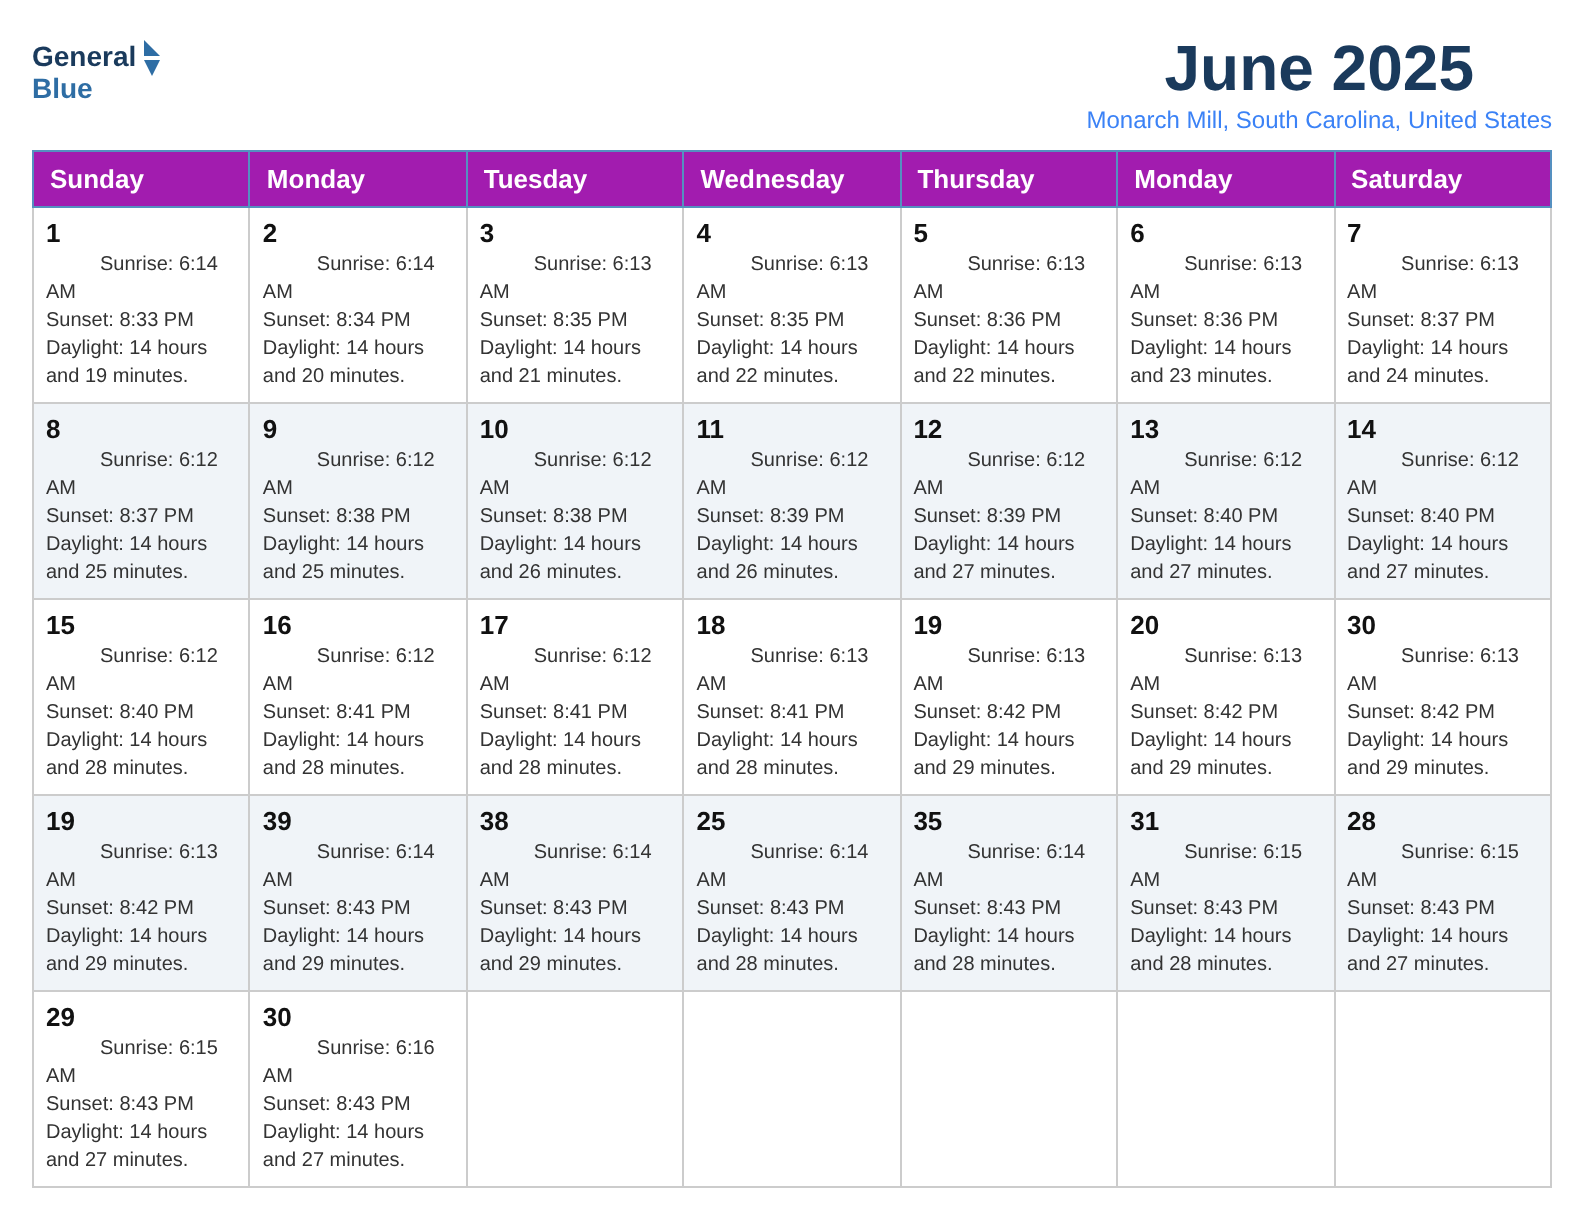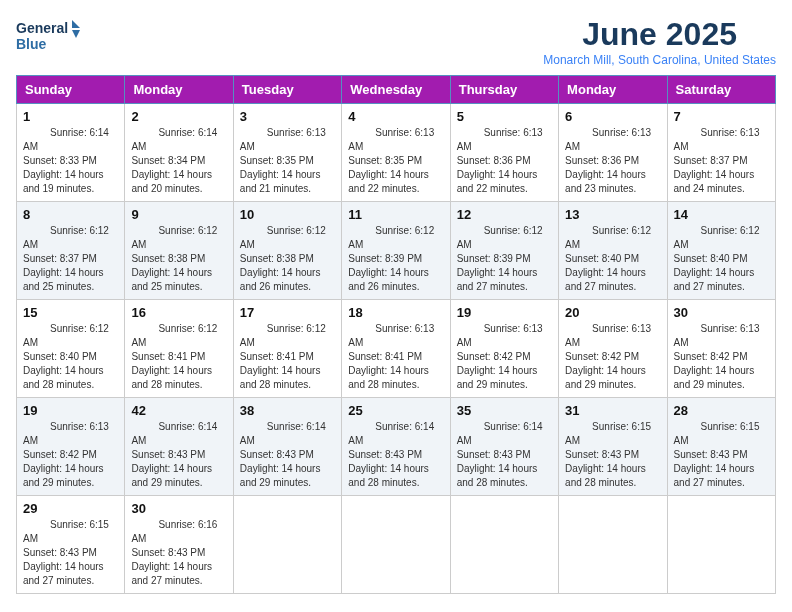--- a/index.html
+++ b/index.html
@@ -200,21 +200,21 @@
         <span class="day-num">30</span>
         <span class="day-info">Sunrise: 6:13 AM<br>Sunset: 8:42 PM<br>Daylight: 14 hours and 29 minutes.</span>
       </td>
       </tr>
       <tr>
         <td>
         <span class="day-num">19</span>
         <span class="day-info">Sunrise: 6:13 AM<br>Sunset: 8:42 PM<br>Daylight: 14 hours and 29 minutes.</span>
       </td>
         <td>
-        <span class="day-num">42</span>
+        <span class="day-num">39</span>
         <span class="day-info">Sunrise: 6:14 AM<br>Sunset: 8:43 PM<br>Daylight: 14 hours and 29 minutes.</span>
       </td>
         <td>
         <span class="day-num">38</span>
         <span class="day-info">Sunrise: 6:14 AM<br>Sunset: 8:43 PM<br>Daylight: 14 hours and 29 minutes.</span>
       </td>
         <td>
         <span class="day-num">25</span>
         <span class="day-info">Sunrise: 6:14 AM<br>Sunset: 8:43 PM<br>Daylight: 14 hours and 28 minutes.</span>
       </td>

